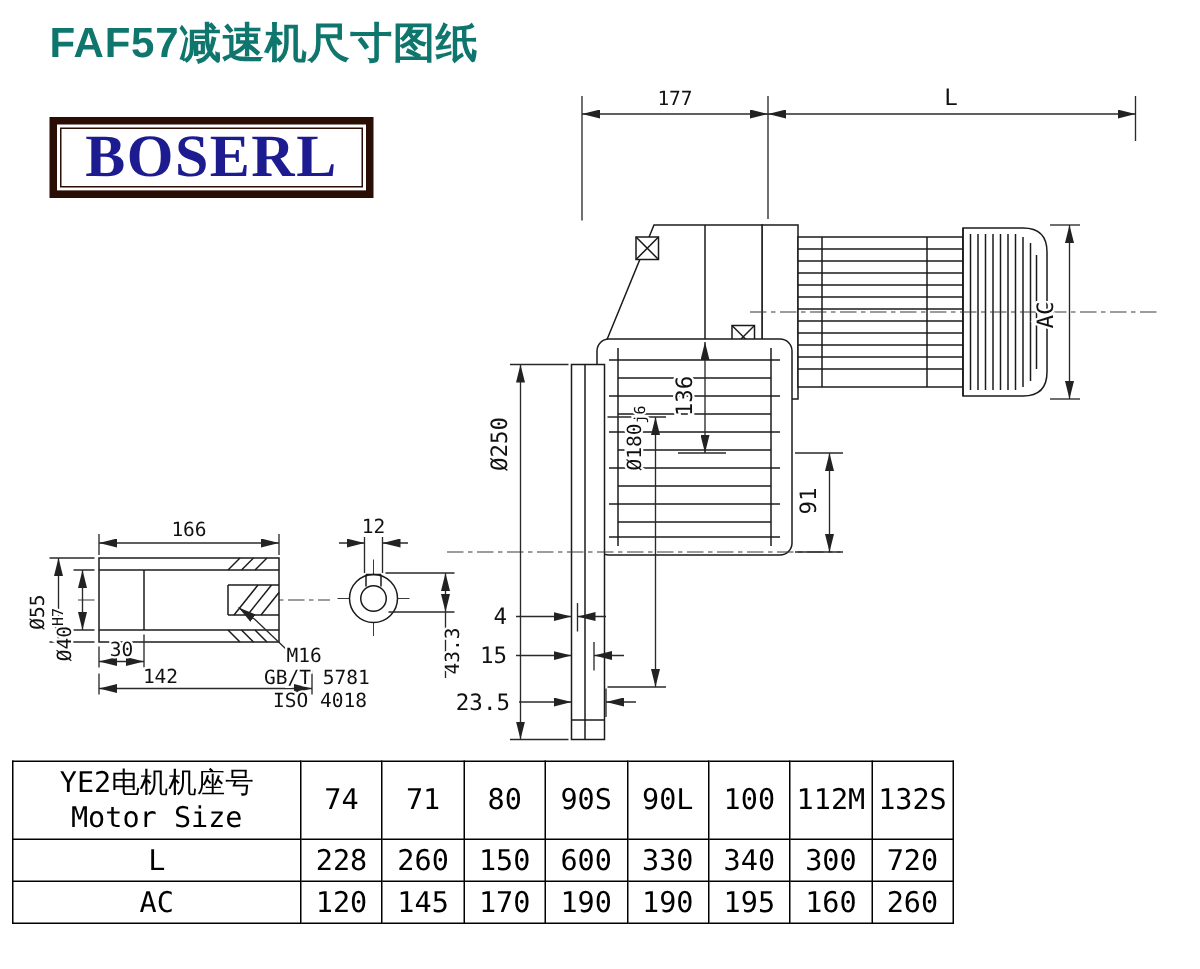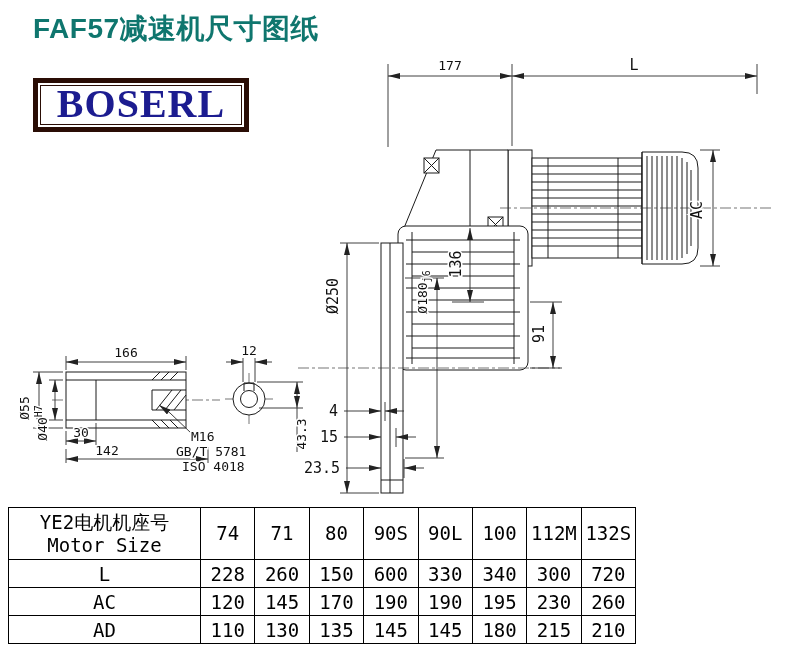--- a/index.html
+++ b/index.html
@@ -302,28 +302,17 @@
     <td>720</td>
   </tr>
   <tr class="row">
     <td>AC</td>
     <td>120</td>
     <td>145</td>
     <td>170</td>
     <td>190</td>
     <td>190</td>
     <td>195</td>
-    <td>230</td>
+    <td>160</td>
     <td>260</td>
-  </tr>
-  <tr class="row">
-    <td>AD</td>
-    <td>110</td>
-    <td>130</td>
-    <td>135</td>
-    <td>145</td>
-    <td>145</td>
-    <td>180</td>
-    <td>215</td>
-    <td>210</td>
   </tr>
 </tbody>
   </table>
 
 </body></html>

